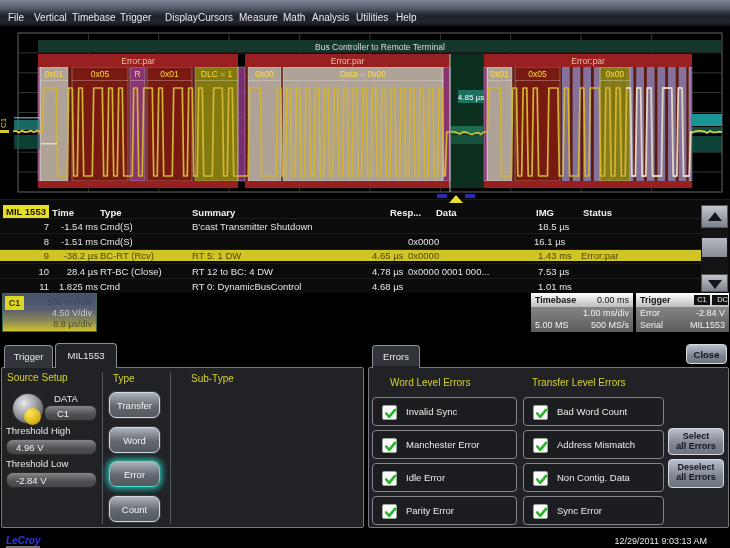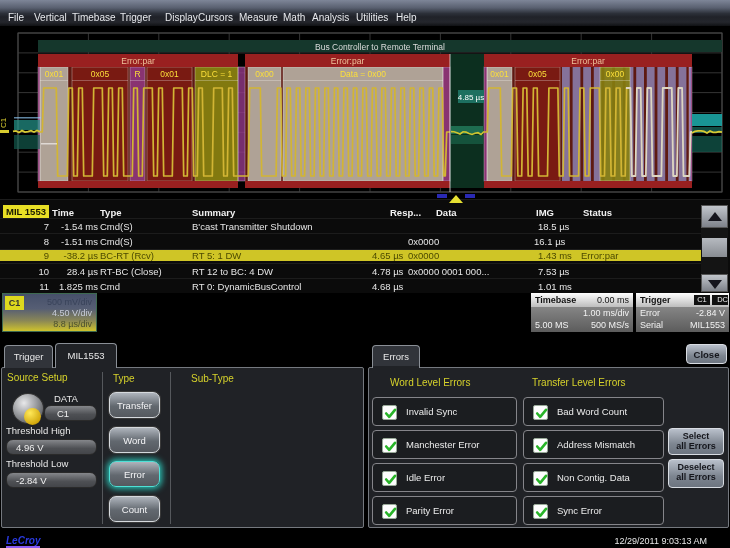--- a/index.html
+++ b/index.html
@@ -373,14 +373,14 @@
       <div class="cbx">
         <svg width="13" height="13" viewBox="0 0 13 13">
           <path d="M2.2 6.5 L5.2 9.8 L11 2.8" fill="none" stroke="#28b428" stroke-width="2.6" stroke-linecap="round" stroke-linejoin="round"></path>
         </svg>
       </div>
       <span>Sync Error</span>
     </div>
 <div class="gbtn" style="top:428px;height:27px;padding-top:2px">Select<br>all Errors</div>
 <div class="gbtn" style="top:459px;height:29px;padding-top:2px">Deselect<br>all Errors</div>
 
-<div class="abs" style="left:6px;top:535px;font-size:10px;font-style:italic;font-weight:bold;color:#2a3ae0;border-bottom:2px solid #8b5cf6;padding-bottom:0px">LeCroy</div>
+<div class="abs" style="left:6px;top:535px;font-size:10px;font-style:italic;font-weight:bold;color:#2a3ae0;border-bottom:2px solid #737373;padding-bottom:0px">LeCroy</div>
 <div class="abs" style="right:3px;top:536px;font-size:9px;color:#e8e8e8">12/29/2011 9:03:13 AM</div>
 </div>
 </body></html>

